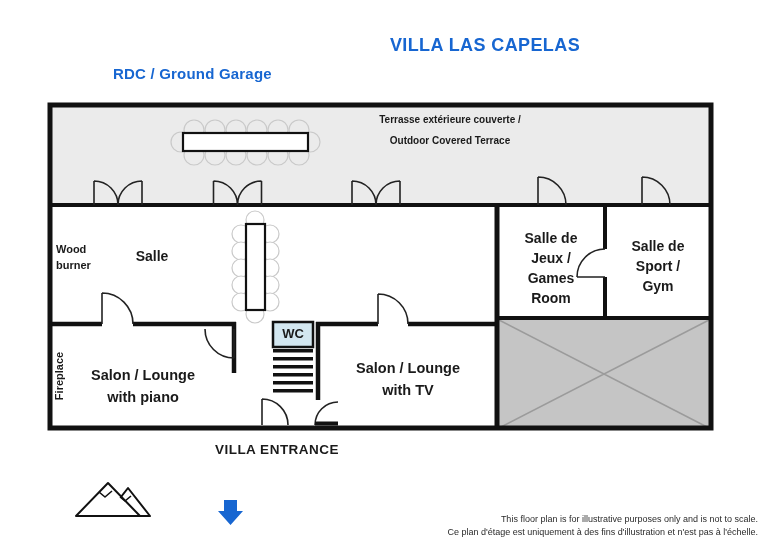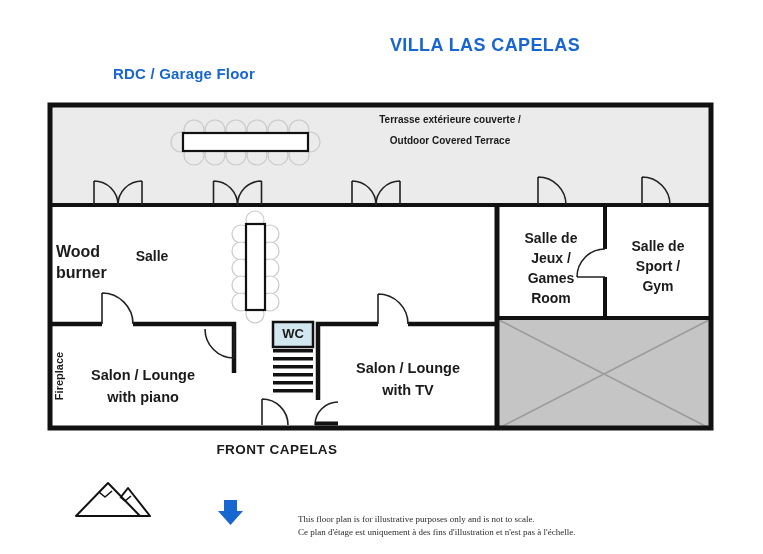--- a/index.html
+++ b/index.html
@@ -5,36 +5,36 @@
   html,body{margin:0;padding:0;background:#fff;}
   .page{position:relative;width:763px;height:554px;background:#ffffff;overflow:hidden;
         font-family:"Liberation Sans",sans-serif;}
   svg{position:absolute;left:0;top:0;}
   .lbl{position:absolute;color:#1a1a1a;font-weight:700;white-space:pre-line;line-height:1.45;}
   .center{text-align:center;}
   .blue{color:#1766d1;}
   .title{left:335px;top:32px;width:300px;font-size:18px;font-weight:800;letter-spacing:.4px;text-align:center;}
   .floor{left:113px;top:63px;font-size:15px;font-weight:800;letter-spacing:.2px;}
   .terrace-lbl{left:330px;top:109px;width:240px;font-size:10px;line-height:21px;}
-  .woodburner{left:56px;top:241px;font-size:16px;line-height:21px;}
+  .woodburner{left:56px;top:241px;font-size:11px;line-height:16px;}
   .sofas{left:112px;top:246px;width:80px;font-size:14px;}
   .kitchen{left:298px;top:248px;width:164px;font-size:14px;}
   .games{left:498px;top:228px;width:106px;font-size:14px;line-height:20px;}
   .gym{left:607px;top:236px;width:102px;font-size:14px;line-height:20px;}
   .fireplace{left:25px;top:368px;width:70px;font-size:11px;text-align:center;
              transform:rotate(-90deg);}
   .piano{left:63px;top:364px;width:160px;font-size:14.5px;line-height:22px;}
   .wc{left:273px;top:322px;width:40px;height:25px;font-size:13px;display:flex;
       align-items:center;justify-content:center;}
   .tv{left:327px;top:357px;width:162px;font-size:14.5px;line-height:22px;}
   .garage{left:552px;top:397px;width:100px;font-size:14.5px;}
   .entrance{left:177px;top:440px;width:200px;font-size:13.5px;font-weight:800;letter-spacing:.5px;}
   .pool{left:158px;top:476px;font-size:14.5px;font-weight:800;}
   .disclaimer{right:5px;top:513px;width:460px;font-size:9px;line-height:12.5px;
-              font-weight:400;color:#2b2b2b;font-family:Liberation Serif, serif;}
+              font-weight:400;color:#2b2b2b;text-align:right;}
 </style>
 </head>
 <body>
 
 <div class="page">
 
   <svg width="763" height="554" viewBox="0 0 763 554">
 
     <rect x="50" y="105" width="661" height="99" fill="#ebebeb"></rect>
 
@@ -123,35 +123,35 @@
       <path d="M106,516 L128,488 L150,516 Z"></path>
       <path d="M76,516 L108,483 L140,516 Z"></path>
       <path d="M99,492 l6,5 l7,-6" fill="none" stroke-width="1.6"></path>
       <path d="M120,497 l5,4 l6,-5" fill="none" stroke-width="1.6"></path>
     </g>
 
     <path d="M224,500 h13 v11 h6 l-12.5,14 l-12.5,-14 h6 z" fill="#1766d1" stroke="none"></path>
   </svg>
 
   <div class="lbl title blue">VILLA LAS CAPELAS</div>
-  <div class="lbl floor blue">RDC / Garage Floor</div>
+  <div class="lbl floor blue">RDC / Ground Garage</div>
   <div class="lbl terrace-lbl center">Terrasse extérieure couverte /
 Outdoor Covered Terrace</div>
   <div class="lbl woodburner">Wood
 burner</div>
   <div class="lbl sofas center">Salle</div>
   <div class="lbl games center">Salle de
 Jeux /
 Games
 Room</div>
   <div class="lbl gym center">Salle de
 Sport /
 Gym</div>
   <div class="lbl fireplace">Fireplace</div>
   <div class="lbl piano center">Salon / Lounge
 with piano</div>
   <div class="lbl wc">WC</div>
   <div class="lbl tv center">Salon / Lounge
 with TV</div>
-  <div class="lbl entrance center">FRONT CAPELAS</div>
+  <div class="lbl entrance center">VILLA ENTRANCE</div>
   <div class="lbl disclaimer">This floor plan is for illustrative purposes only and is not to scale.
 Ce plan d'étage est uniquement à des fins d'illustration et n'est pas à l'échelle.</div>
 </div>
 
 </body></html>

